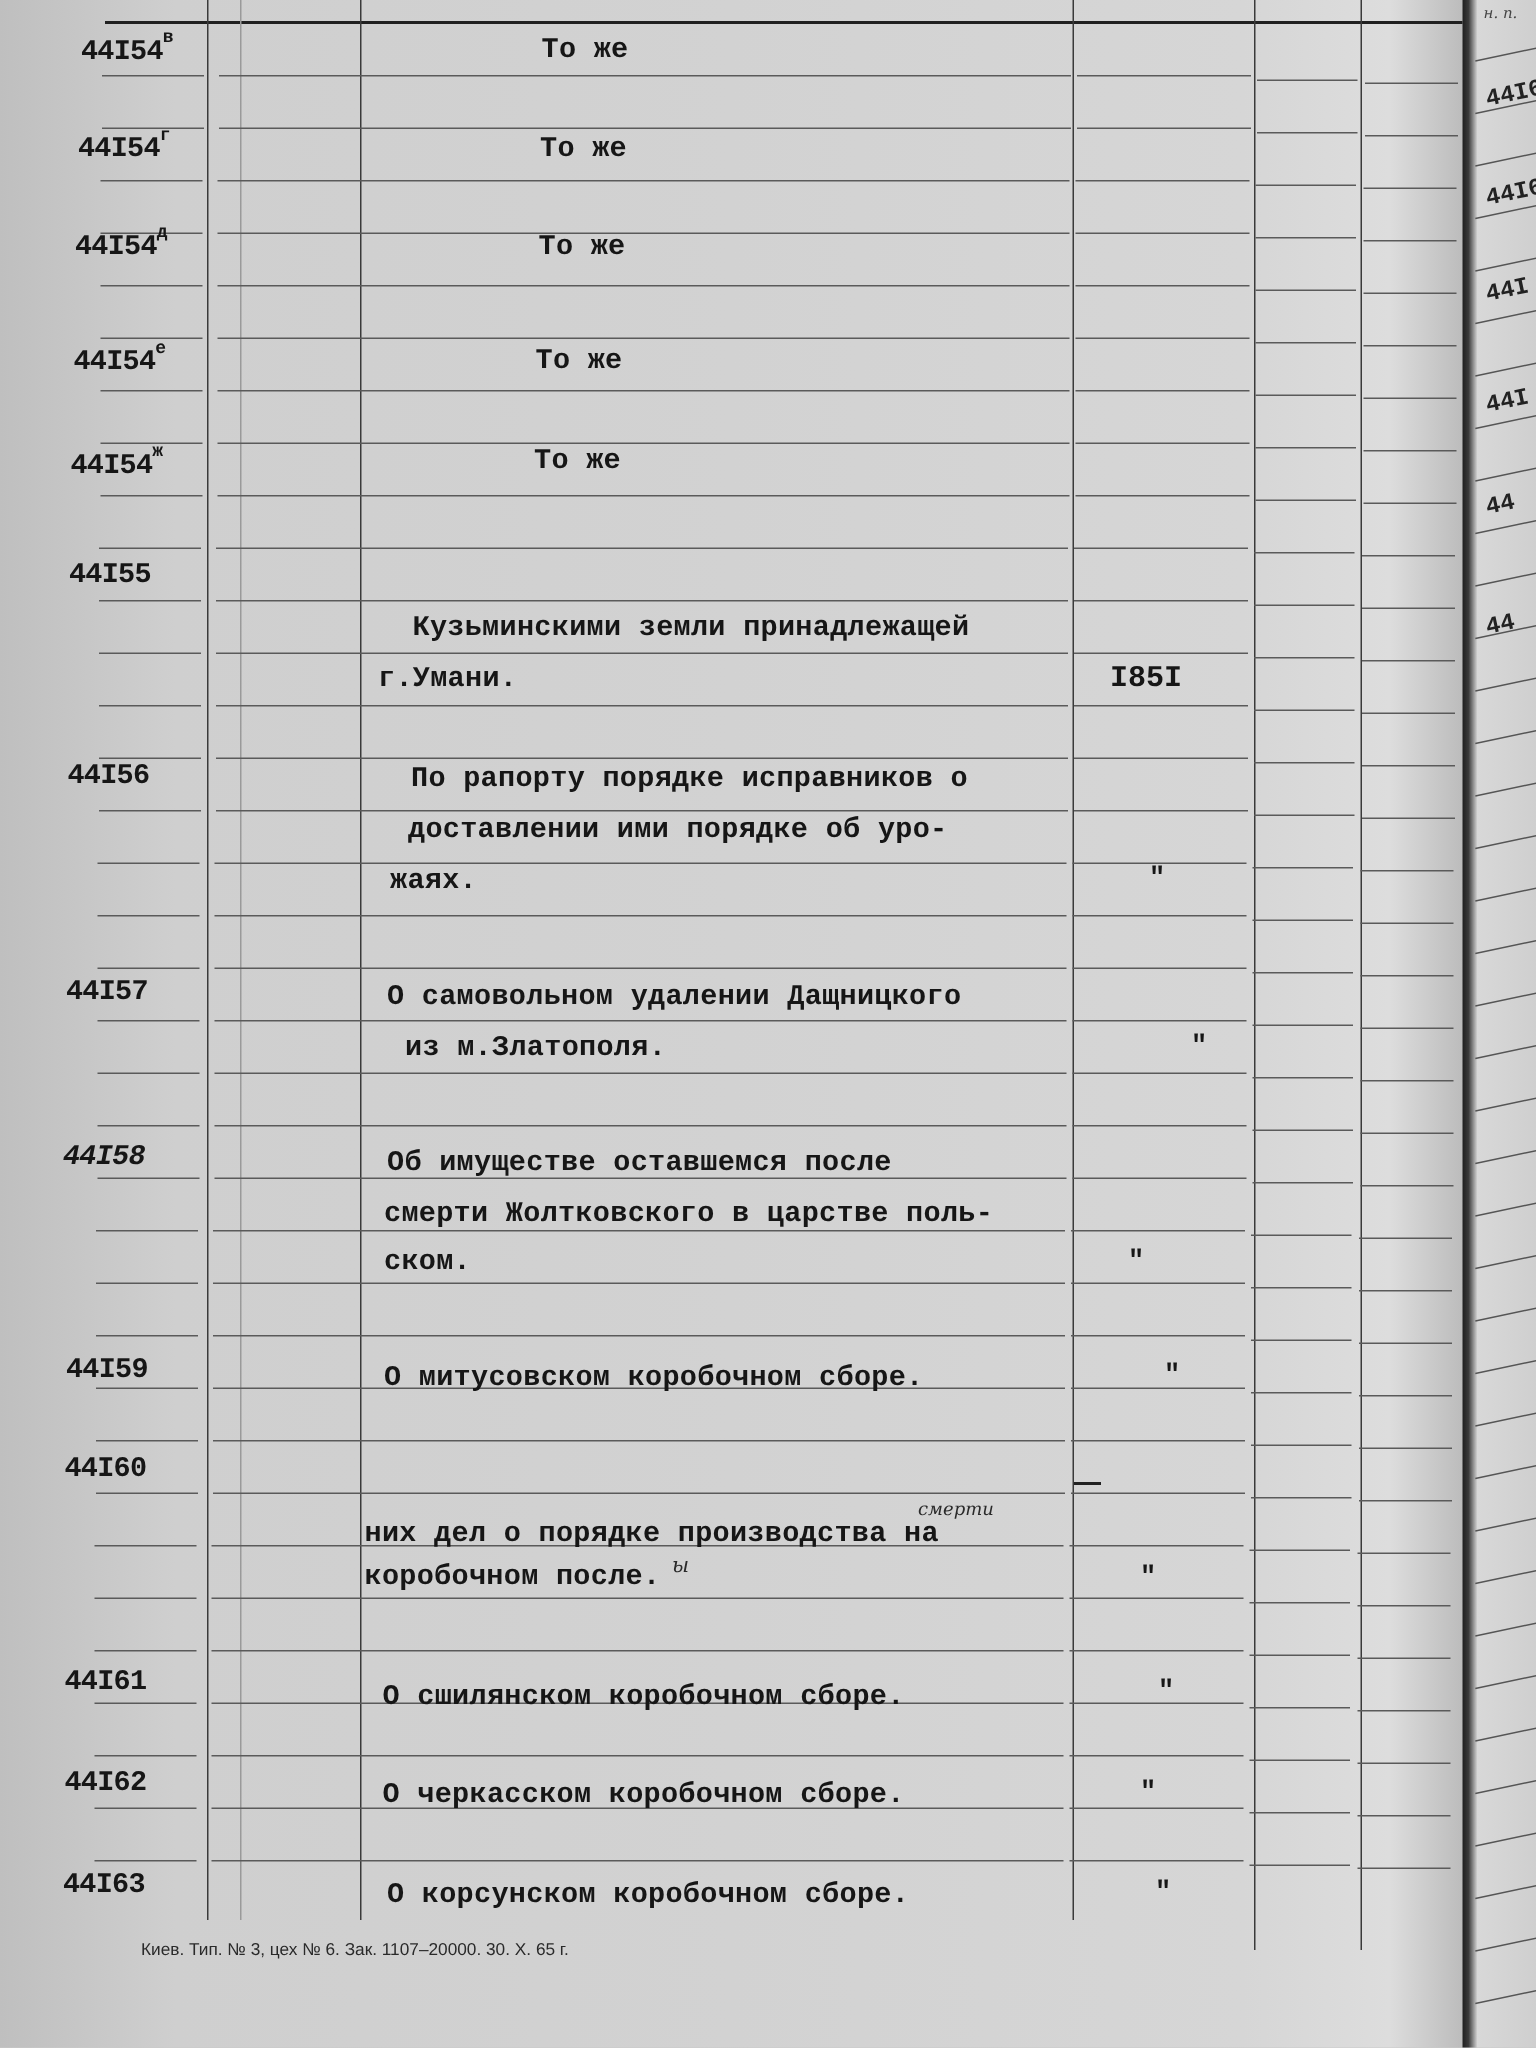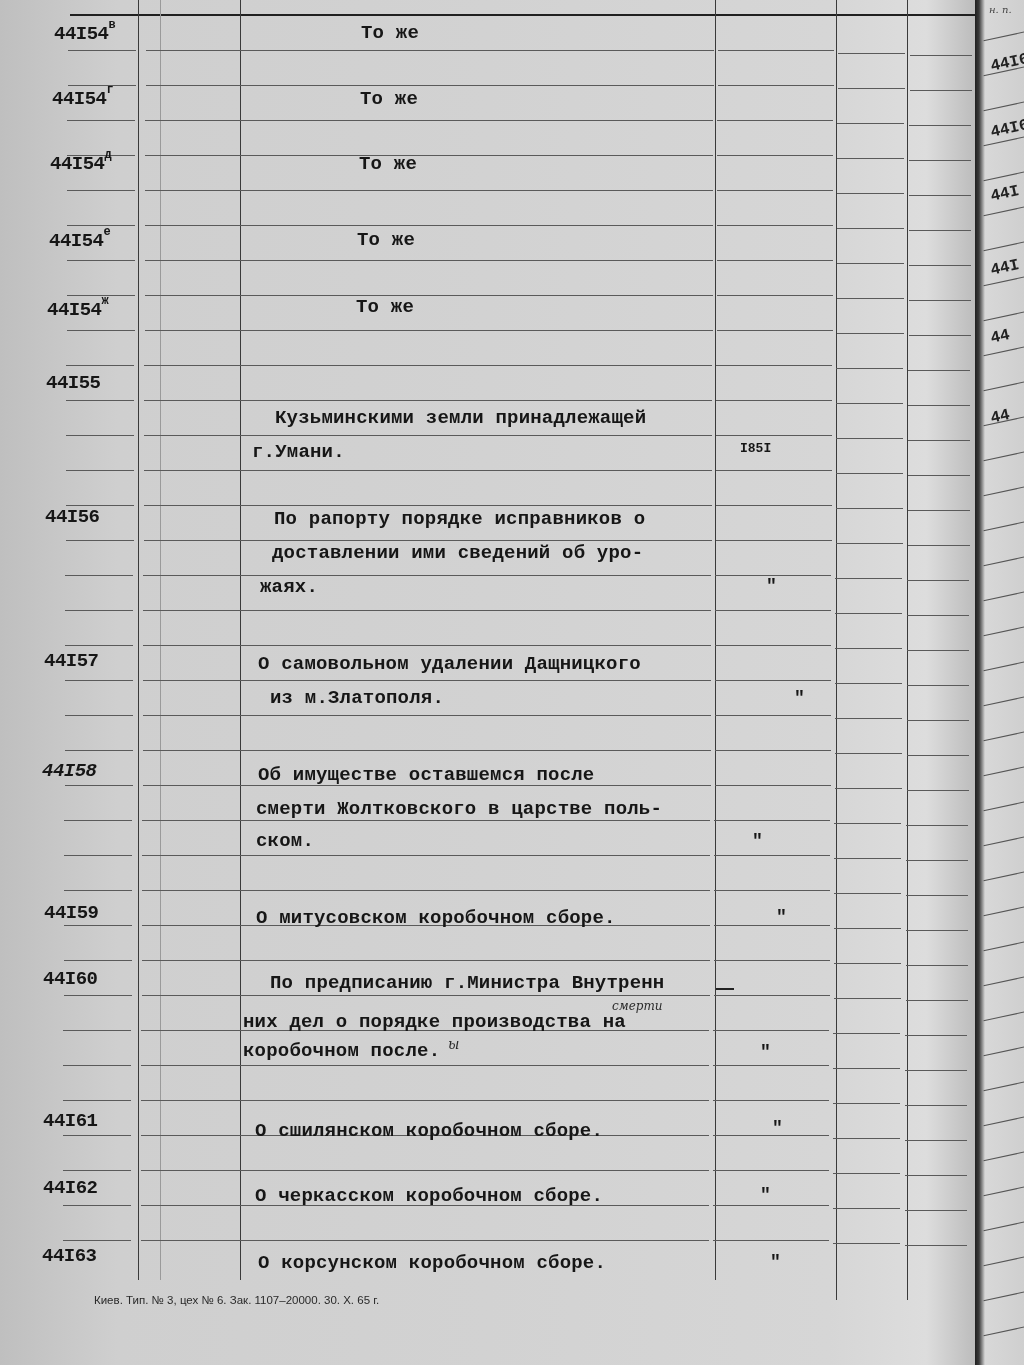--- a/index.html
+++ b/index.html
@@ -28,21 +28,21 @@
   .vline { position:absolute; top:0; width:1px; background:#3a3a3a; }
   .hrule { position:absolute; height:1px; background:#5a5a5a; }
   .row-id {
     position:absolute; font-size:19px; font-weight:bold; letter-spacing:-0.5px; white-space:nowrap;
   }
   .row-id sup { font-size:12px; position: relative; top: -4px; }
   .desc {
     position:absolute; font-size:19px; font-weight:bold; white-space:nowrap; letter-spacing:0.2px;
   }
   .date {
-    position:absolute; font-size:13px; font-weight:bold; white-space:nowrap;
+    position:absolute; font-size:20px; font-weight:bold; white-space:nowrap;
   }
   .ditto { position:absolute; font-size:18px; font-weight:bold; }
   .handwriting {
     position:absolute; font-family:"DejaVu Serif", serif; font-style: italic; font-size:12px; color:#2a2a2a;
   }
   .strike-mark { position:absolute; height:2px; background:#222; }
   .footer {
     position:absolute; left:94px; top:1294px; font-family:"Liberation Sans", sans-serif; font-size:11.5px; color:#2a2a2a;
   }
 </style>
@@ -256,37 +256,36 @@
   <div class="desc" style="left:360px;top:88px;">То же</div>
   <div class="desc" style="left:359px;top:153px;">То же</div>
   <div class="desc" style="left:357px;top:229px;">То же</div>
   <div class="desc" style="left:356px;top:296px;">То же</div>
 
   <div class="desc" style="left:275px;top:407px;">Кузьминскими земли принадлежащей</div>
   <div class="desc" style="left:252px;top:441px;">г.Умани.</div>
   <div class="date" style="left:740px;top:441px;">I85I</div>
 
   <div class="desc" style="left:274px;top:508px;">По рапорту порядке исправников о</div>
-  <div class="desc" style="left:272px;top:542px;">доставлении ими сведений об уро-</div>
+  <div class="desc" style="left:272px;top:542px;">доставлении ими порядке об уро-</div>
   <div class="desc" style="left:260px;top:576px;">жаях.</div>
   <div class="ditto" style="left:766px;top:576px;">"</div>
 
   <div class="desc" style="left:258px;top:653px;">О самовольном удалении Дащницкого</div>
   <div class="desc" style="left:270px;top:687px;">из м.Златополя.</div>
   <div class="ditto" style="left:794px;top:688px;">"</div>
 
   <div class="desc" style="left:258px;top:764px;">Об имуществе оставшемся после</div>
   <div class="desc" style="left:256px;top:798px;">смерти Жолтковского в царстве поль-</div>
   <div class="desc" style="left:256px;top:830px;">ском.</div>
   <div class="ditto" style="left:752px;top:831px;">"</div>
 
   <div class="desc" style="left:256px;top:907px;">О митусовском коробочном сборе.</div>
   <div class="ditto" style="left:776px;top:907px;">"</div>
 
-  <div class="desc" style="left:270px;top:972px;">По предписанию г.Министра Внутренн</div>
   <div class="strike-mark" style="left:716px;top:988px;width:18px;"></div>
   <div class="handwriting" style="left:612px;top:999px;">смерти</div>
   <div class="desc" style="left:243px;top:1011px;">них дел о порядке производства на</div>
   <div class="desc" style="left:243px;top:1040px;">коробочном после.</div>
   <div class="handwriting" style="left:448px;top:1036px;font-size:14px;">ы</div>
   <div class="ditto" style="left:760px;top:1042px;">"</div>
 
   <div class="desc" style="left:255px;top:1120px;">О сшилянском коробочном сборе.</div>
   <div class="ditto" style="left:772px;top:1118px;">"</div>
 

